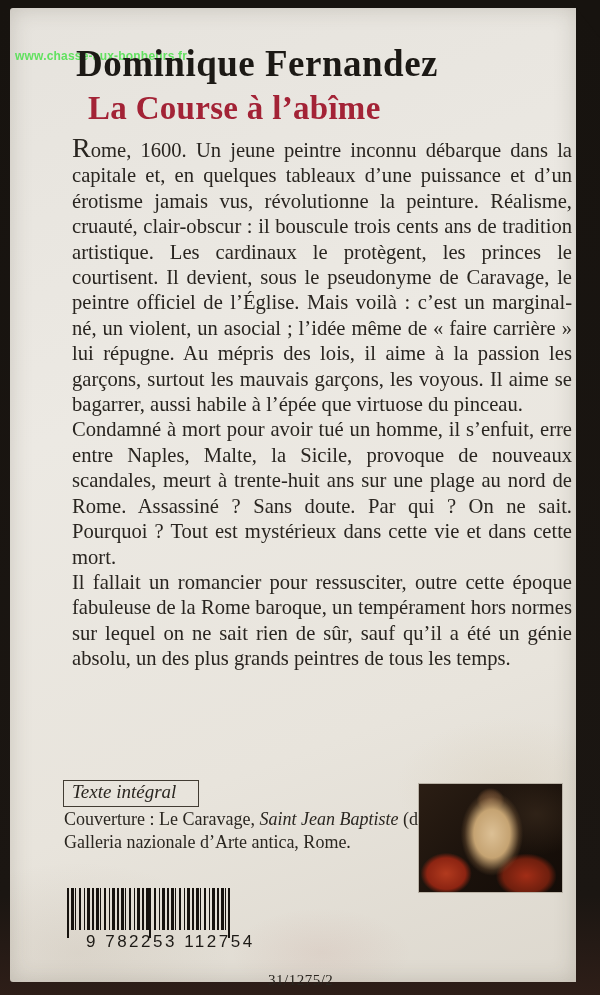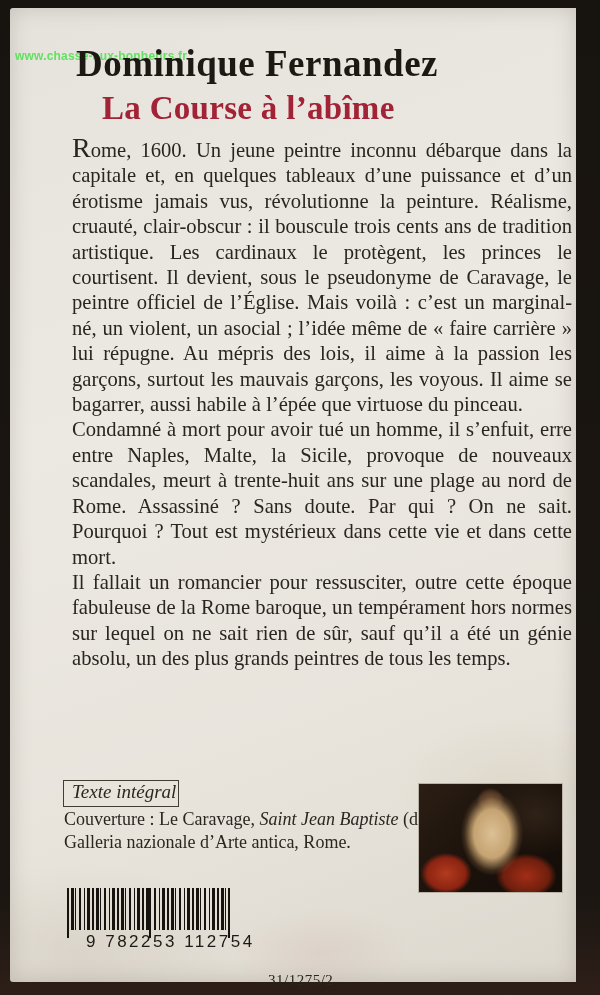--- a/index.html
+++ b/index.html
@@ -30,34 +30,34 @@
     font-family:"Liberation Sans", sans-serif;
     font-size:12px; font-weight:bold; color:#4be14b; opacity:0.85;
     white-space:nowrap; letter-spacing:0.2px;
   }
   .author {
     position:absolute; left:66px; top:34px;
     font-size:37px; font-weight:bold; color:#1c1915; letter-spacing:0.5px;
     white-space:nowrap;
   }
   .title {
-    position:absolute; left:92px; top:82px;
+    position:absolute; left:78px; top:82px;
     font-size:33px; font-weight:bold; color:#a32336; letter-spacing:0.3px;
     white-space:nowrap;
   }
   .synopsis {
     position:absolute; left:62px; top:126px; width:500px;
     font-size:20.6px; line-height:25.4px; color:#292520;
     text-align:justify;
   }
   .synopsis p { margin:0; }
   .lead-cap { font-size:28px; line-height:1; font-weight:normal; }
   .badge {
     position:absolute; left:53px; top:772px;
-    border:1.5px solid #423c33; padding:0px 2px 3px 8px;
+    border:1.5px solid #423c33; padding:0px 22px 3px 8px;
     font-style:italic; font-size:19px; color:#2a2620;
   }
   .credits {
     position:absolute; left:54px; top:800px; width:360px;
     font-size:18px; line-height:22.5px; color:#2a2620;
   }
   .credits p { margin:0; white-space:nowrap; }
   .painting {
     position:absolute; left:408px; top:775px; width:145px; height:110px;
     border:1px solid #b9b2a6;

